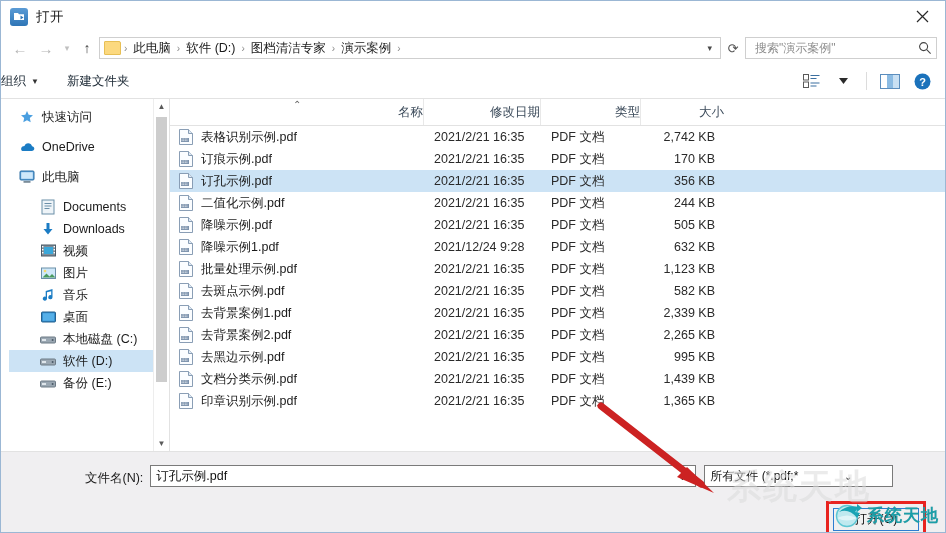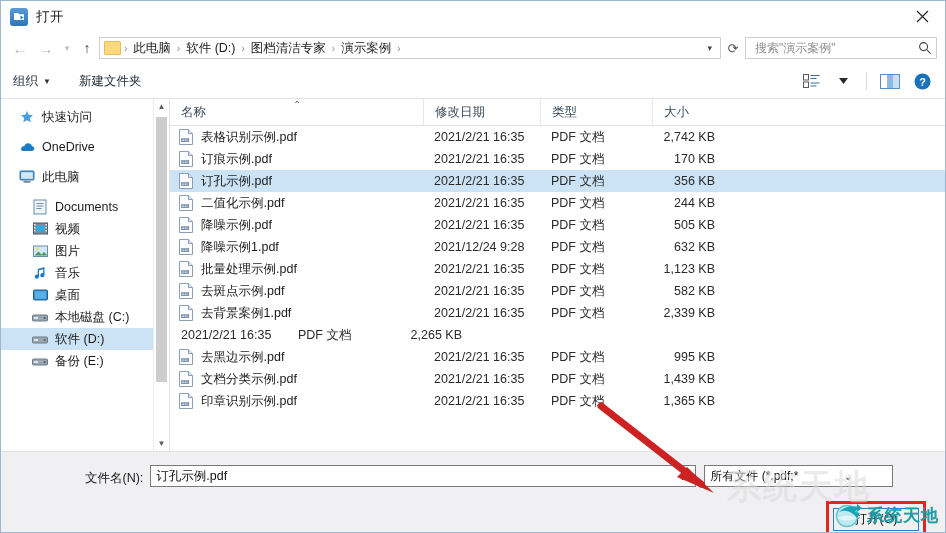--- a/index.html
+++ b/index.html
@@ -41,57 +41,57 @@
   .crumb-caret{margin-left:auto;padding:0 6px;color:#4a4a4a;font-size:9px;}
   .refresh{width:24px;height:22px;display:flex;align-items:center;justify-content:center;
            color:#555;font-size:13px;flex:none;}
   .searchbox{width:192px;height:22px;border:1px solid #cfcfcf;background:#fff;
              display:flex;align-items:center;padding:0 4px 0 7px;box-sizing:border-box;flex:none;}
   .searchbox input{border:0;outline:0;flex:1;font-family:inherit;font-size:12px;
                    color:#1a1a1a;background:transparent;min-width:0;}
   .searchbox input::placeholder{color:#8d8d8d;}
 
   
-  .cmdbar{height:34px;display:flex;align-items:center;padding:0 8px 0 12px;
+  .cmdbar{height:34px;display:flex;align-items:center;padding:0 8px 0 0;
           background:#fff;border-bottom:1px solid #e2e2e2;}
   .cmd{font-size:12.5px;color:#1a2733;padding:0 10px 0 0;display:flex;align-items:center;gap:5px;}
   .cmd .dd{font-size:8px;color:#333;}
   .cmd.newfolder{padding-left:18px;}
   .cmd-right{margin-left:auto;display:flex;align-items:center;gap:2px;}
   .iconbtn{width:30px;height:26px;display:flex;align-items:center;justify-content:center;}
   .sep-v{width:1px;height:18px;background:#dcdcdc;margin:0 6px;}
 
   
   .body{display:flex;height:352px;background:#fff;}
   .sidebar{width:169px;position:relative;background:#fff;
            border-right:1px solid #e2e2e2;padding-top:7px;box-sizing:border-box;overflow:hidden;}
   .sb-item{height:22px;display:flex;align-items:center;font-size:12.5px;color:#1a1a1a;
            padding-left:18px;gap:7px;white-space:nowrap;}
-  .sb-item.indent{padding-left:31px;}
+  .sb-item.indent{padding-left:31px;margin-left:8px;}
   .sb-item.sel{background:#cce3f5;}
   .sb-gap{height:8px;}
   .sb-ico{width:16px;height:16px;flex:none;display:flex;align-items:center;justify-content:center;}
   .sb-scroll{position:absolute;right:0;top:0;width:15px;height:100%;background:#fff;
              border-left:1px solid #ededed;}
   .sb-scroll .arr{height:15px;display:flex;align-items:center;justify-content:center;
                   font-size:8px;color:#5a5a5a;}
   .sb-scroll .arr.bot{position:absolute;bottom:0;left:0;right:0;}
   .sb-thumb{position:absolute;left:2px;right:2px;top:18px;height:265px;background:#cdcdcd;}
 
   
   .filearea{flex:1;position:relative;overflow:hidden;}
   .colhead{display:flex;height:26px;align-items:center;font-size:12.5px;color:#3b4a5a;
            border-bottom:1px solid #e2e2e2;position:relative;background:#fff;}
   .col{box-sizing:border-box;padding-left:11px;height:26px;display:flex;align-items:center;
-       border-left:1px solid #e8e8e8;position:relative;}
+       border-left:1px solid #e8e8e8;position:relative;justify-content:flex-end;}
   .col:first-child{border-left:0;}
   .c-name{width:253px;}
   .c-date{width:117px;}
   .c-type{width:100px;}
-  .c-size{width:84px;margin-left:12px;}
+  .c-size{width:84px;}
   .sortmark{position:absolute;left:123px;top:0px;color:#666;font-size:10px;}
   .rows{overflow:hidden;}
   .row{display:flex;height:22px;align-items:center;font-size:12.5px;color:#1a1a1a;}
   .row.sel{background:#cce3f5;}
   .cell{box-sizing:border-box;padding-left:11px;height:22px;display:flex;align-items:center;
         white-space:nowrap;overflow:hidden;}
   .cell.name{width:253px;padding-left:9px;gap:7px;}
   .cell.date{width:117px;color:#2a2a2a;}
   .cell.type{width:100px;color:#2a2a2a;}
   .cell.size{width:84px;justify-content:flex-end;padding-right:9px;color:#2a2a2a;}
@@ -250,20 +250,28 @@
             <span class="sb-ico">
               <svg width="14" height="16" viewBox="0 0 14 16">
                 <rect x="1" y="1" width="12" height="14" fill="#eef4f8" stroke="#6b8fa8"></rect>
                 <path d="M3.5 4.5h7M3.5 7h7M3.5 9.5h5" stroke="#6b8fa8" stroke-width="1"></path>
               </svg>
             </span>
             <span>Documents</span>
           </div>
           <div class="sb-item indent">
             <span class="sb-ico">
+              <svg width="14" height="15" viewBox="0 0 14 15">
+                <path d="M5.5 1h3v6h3L7 12.5 2.5 7h3z" fill="#1b7cc4"></path>
+              </svg>
+            </span>
+            <span>Downloads</span>
+          </div>
+          <div class="sb-item indent">
+            <span class="sb-ico">
               <svg width="15" height="14" viewBox="0 0 15 14">
                 <rect x="0.5" y="1" width="14" height="11" fill="#7e8d99" stroke="#4a5a66"></rect>
                 <rect x="3" y="3" width="9" height="7" fill="#3aa7d9"></rect>
                 <rect x="1" y="2" width="1.4" height="1.4" fill="#fff"></rect>
                 <rect x="1" y="5" width="1.4" height="1.4" fill="#fff"></rect>
                 <rect x="1" y="8" width="1.4" height="1.4" fill="#fff"></rect>
                 <rect x="12.6" y="2" width="1.4" height="1.4" fill="#fff"></rect>
                 <rect x="12.6" y="5" width="1.4" height="1.4" fill="#fff"></rect>
                 <rect x="12.6" y="8" width="1.4" height="1.4" fill="#fff"></rect>
               </svg>
@@ -472,20 +480,29 @@
                   <rect x="2" y="9" width="8" height="4" fill="#7d93ad"></rect>
                   <path d="M2.6 10h1M4.2 10h1M5.8 10h1M7.4 10h1M2.6 11.6h1M4.2 11.6h1M5.8 11.6h1M7.4 11.6h1" stroke="#fff" stroke-width="0.7"></path>
                 </svg></span>
               <span>去背景案例1.pdf</span>
             </div>
             <div class="cell date">2021/2/21 16:35</div>
             <div class="cell type">PDF 文档</div>
             <div class="cell size">2,339 KB</div>
           </div>
           <div class="row">
+            <div class="cell name">
+              <span class="fico"><svg width="14" height="16" viewBox="0 0 14 16">
+                  <path d="M0.5 0.5h9l4 4v11H0.5z" fill="#fbfdff" stroke="#7d93ad" stroke-width="0.9"></path>
+                  <path d="M9.5 0.5v4h4" fill="#dfe9f3" stroke="#7d93ad" stroke-width="0.9"></path>
+                  <rect x="2" y="9" width="8" height="4" fill="#7d93ad"></rect>
+                  <path d="M2.6 10h1M4.2 10h1M5.8 10h1M7.4 10h1M2.6 11.6h1M4.2 11.6h1M5.8 11.6h1M7.4 11.6h1" stroke="#fff" stroke-width="0.7"></path>
+                </svg></span>
+              <span>去背景案例2.pdf</span>
+            </div>
             <div class="cell date">2021/2/21 16:35</div>
             <div class="cell type">PDF 文档</div>
             <div class="cell size">2,265 KB</div>
           </div>
           <div class="row">
             <div class="cell name">
               <span class="fico"><svg width="14" height="16" viewBox="0 0 14 16">
                   <path d="M0.5 0.5h9l4 4v11H0.5z" fill="#fbfdff" stroke="#7d93ad" stroke-width="0.9"></path>
                   <path d="M9.5 0.5v4h4" fill="#dfe9f3" stroke="#7d93ad" stroke-width="0.9"></path>
                   <rect x="2" y="9" width="8" height="4" fill="#7d93ad"></rect>

